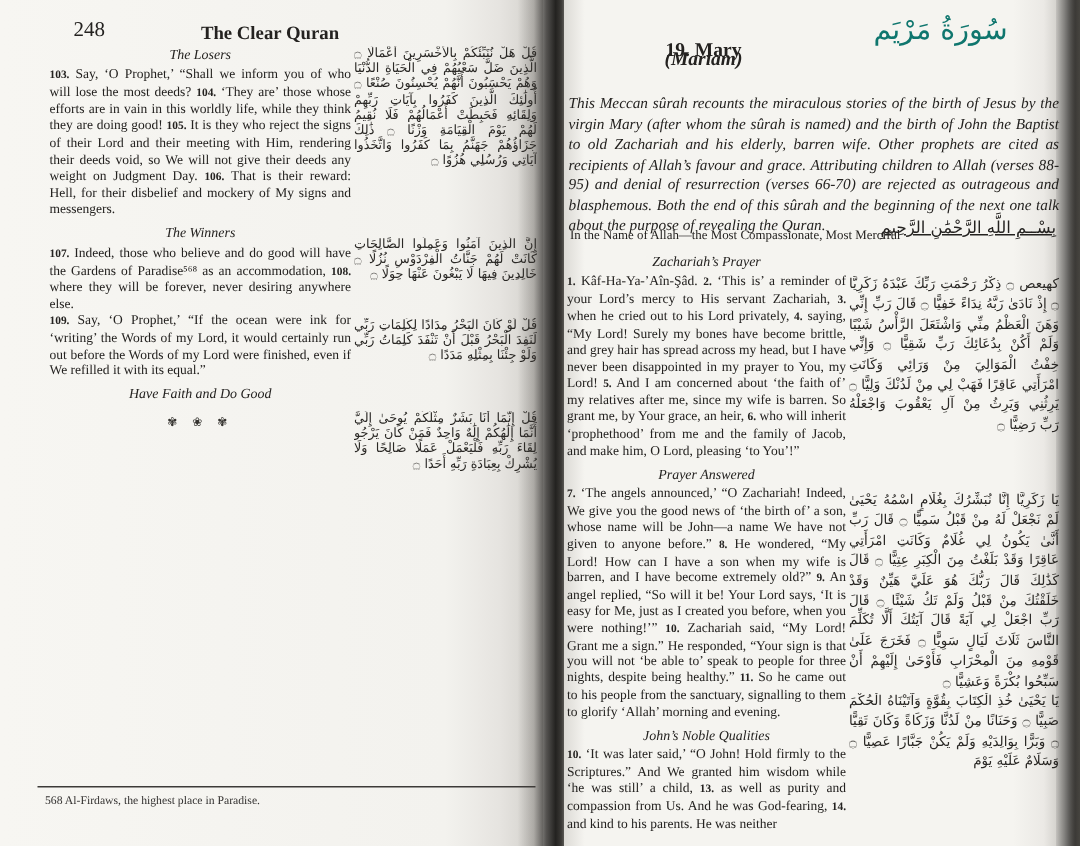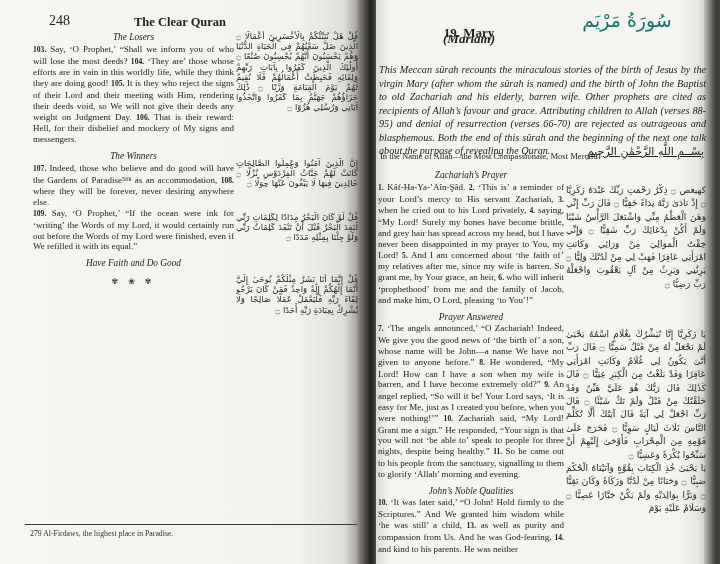--- a/index.html
+++ b/index.html
@@ -66,21 +66,21 @@
       <div class="sec-head">Have Faith and Do Good</div>
       <div class="divider">✾ ❀ ✾</div>
     </div>
 
     <div class="ar lp-ar" id="lpar1">قُلْ هَلْ نُنَبِّئُكُمْ بِالْأَخْسَرِينَ أَعْمَالًا ۝ الَّذِينَ ضَلَّ سَعْيُهُمْ فِي الْحَيَاةِ الدُّنْيَا وَهُمْ يَحْسَبُونَ أَنَّهُمْ يُحْسِنُونَ صُنْعًا ۝ أُولَٰئِكَ الَّذِينَ كَفَرُوا بِآيَاتِ رَبِّهِمْ وَلِقَائِهِ فَحَبِطَتْ أَعْمَالُهُمْ فَلَا نُقِيمُ لَهُمْ يَوْمَ الْقِيَامَةِ وَزْنًا ۝ ذَٰلِكَ جَزَاؤُهُمْ جَهَنَّمُ بِمَا كَفَرُوا وَاتَّخَذُوا آيَاتِي وَرُسُلِي هُزُوًا ۝</div>
     <div class="ar lp-ar" id="lpar2">إِنَّ الَّذِينَ آمَنُوا وَعَمِلُوا الصَّالِحَاتِ كَانَتْ لَهُمْ جَنَّاتُ الْفِرْدَوْسِ نُزُلًا ۝ خَالِدِينَ فِيهَا لَا يَبْغُونَ عَنْهَا حِوَلًا ۝</div>
     <div class="ar lp-ar" id="lpar3">قُلْ لَوْ كَانَ الْبَحْرُ مِدَادًا لِكَلِمَاتِ رَبِّي لَنَفِدَ الْبَحْرُ قَبْلَ أَنْ تَنْفَدَ كَلِمَاتُ رَبِّي وَلَوْ جِئْنَا بِمِثْلِهِ مَدَدًا ۝</div>
     <div class="ar lp-ar" id="lpar4">قُلْ إِنَّمَا أَنَا بَشَرٌ مِثْلُكُمْ يُوحَىٰ إِلَيَّ أَنَّمَا إِلَٰهُكُمْ إِلَٰهٌ وَاحِدٌ فَمَنْ كَانَ يَرْجُو لِقَاءَ رَبِّهِ فَلْيَعْمَلْ عَمَلًا صَالِحًا وَلَا يُشْرِكْ بِعِبَادَةِ رَبِّهِ أَحَدًا ۝</div>
 
     <div class="fn-rule"></div>
-    <div class="footnote">279 Al-Firdaws, the highest place in Paradise.</div>
+    <div class="footnote">568 Al-Firdaws, the highest place in Paradise.</div>
   </div>
 
   <div class="gutter"></div>
 
   <div class="page page-right"></div>
 
   <div class="rp-title">19. Mary</div>
   <div class="rp-sub">(Mariam)</div>
   <div class="rp-artitle">سُورَةُ مَرْيَم</div>
 

